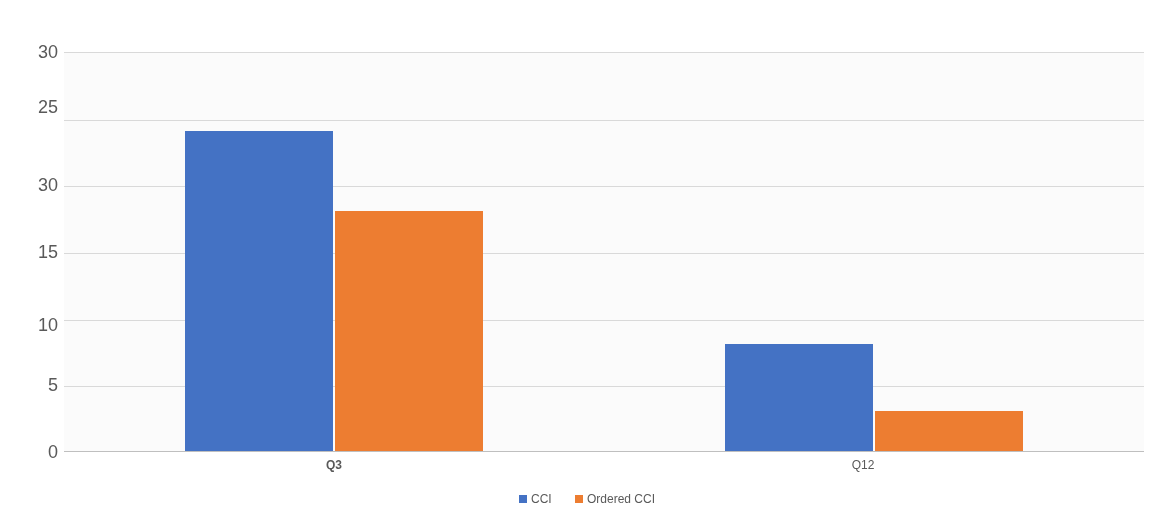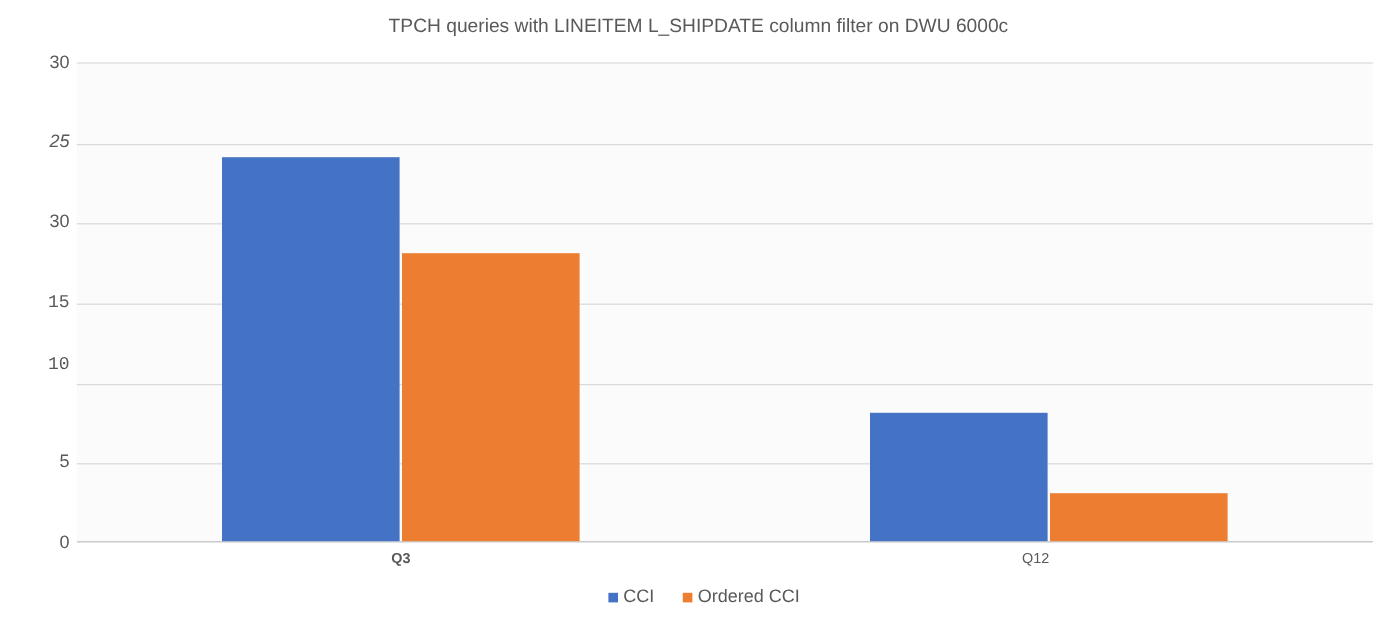--- a/index.html
+++ b/index.html
@@ -42,21 +42,21 @@
     left: 0;
     right: 0;
     height: 0;
     border-top: 1px solid #d9d9d9;
   }
   .ytick {
     position: absolute;
     right: 1106px; 
     width: 50px;
     text-align: right;
-    font-size: 15px;
+    font-size: 18px;
     color: #595959;
     transform: translateY(-50%);
   }
   .bar {
     position: absolute;
     bottom: 0;
   }
   .bar.cci { background: #4472c4; }
   .bar.ord { background: #ed7d31; }
   .xcat {
@@ -66,42 +66,41 @@
     color: #595959;
     transform: translateX(-50%);
     white-space: nowrap;
   }
   .legend {
     position: absolute;
     left: 10px;
     right: 0;
     bottom: 10px;
     text-align: center;
-    font-size: 15px;
+    font-size: 12px;
     color: #595959;
   }
   .legend-item {
     display: inline-flex;
     align-items: center;
     margin: 0 10px;
   }
   .swatch {
     display: inline-block;
     width: 8px;
     height: 8px;
     margin-right: 4px;
   }
   .swatch.cci { background: #4472c4; }
   .swatch.ord { background: #ed7d31; }
 </style>
 </head>
 <body>
 
 <div class="chart-wrap">
-  <div class="title">TPCH queries with LINEITEM L_SHIPDATE column filter on DWU 6000c</div>
 
   <div class="plot" id="plot">
       <div class="gridline" style="top: 333.333px;"></div>
       <div class="gridline" style="top: 266.667px;"></div>
       <div class="gridline" style="top: 200px;"></div>
       <div class="gridline" style="top: 133.333px;"></div>
       <div class="gridline" style="top: 66.6667px;"></div>
       <div class="bar cci" title="CCI Q3: 24" style="width: 148px; height: 320px; left: 121px; background: rgb(68, 114, 196);"></div>
       <div class="bar ord" title="Ordered CCI Q3: 18" style="width: 148px; height: 240px; left: 271px; background: rgb(237, 125, 49);"></div>
       <div class="bar cci" title="CCI Q12: 8" style="width: 148px; height: 106.667px; left: 661px; background: rgb(68, 114, 196);"></div>
@@ -113,20 +112,20 @@
       <span class="swatch cci"></span>
       <span>CCI</span>
     </span>
     <span class="legend-item">
       <span class="swatch ord"></span>
       <span>Ordered CCI</span>
     </span>
   </div>
 <div class="ytick" style="top: 452px;">0</div>
     <div class="ytick" style="top: 385.333px;">5</div>
-    <div class="ytick" style="top: 304px; font-family: Liberation Mono, monospace;">10</div>
-    <div class="ytick" style="top: 252px; font-family: Liberation Mono, monospace;">15</div>
+    <div class="ytick" style="top: 325px;">10</div>
+    <div class="ytick" style="top: 252px;">15</div>
     <div class="ytick" style="top: 185.333px;">30</div>
-    <div class="ytick" style="top: 118px; font-style: italic;">25</div>
+    <div class="ytick" style="top: 107px;">25</div>
     <div class="ytick" style="top: 52px;">30</div>
     <div class="xcat" style="left: 334px; font-weight: bold;">Q3</div>
     <div class="xcat" style="left: 863px;">Q12</div>
   </div>
 
 </body></html>

